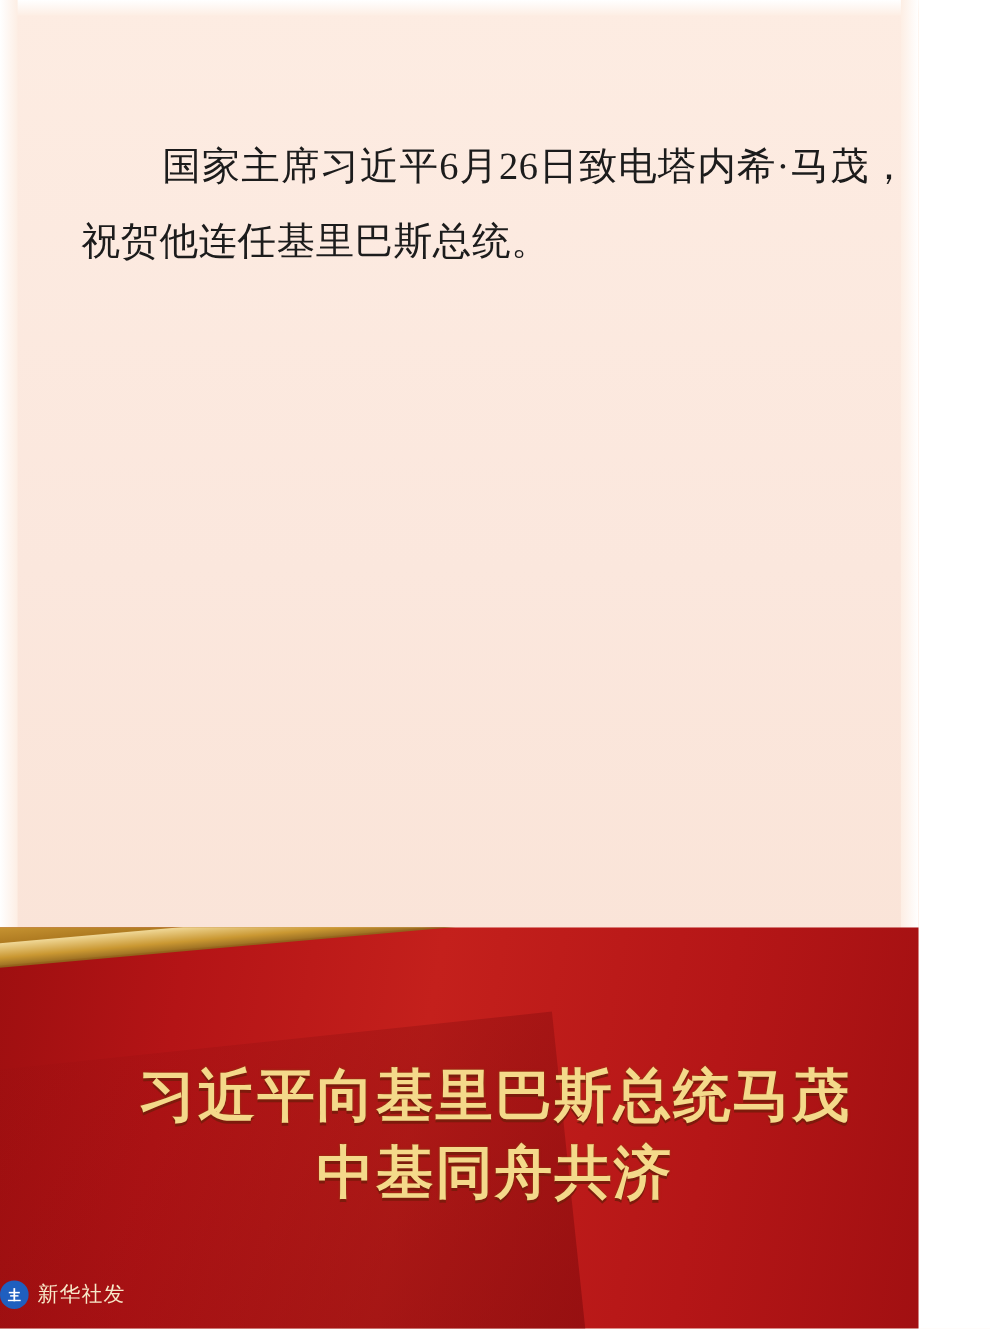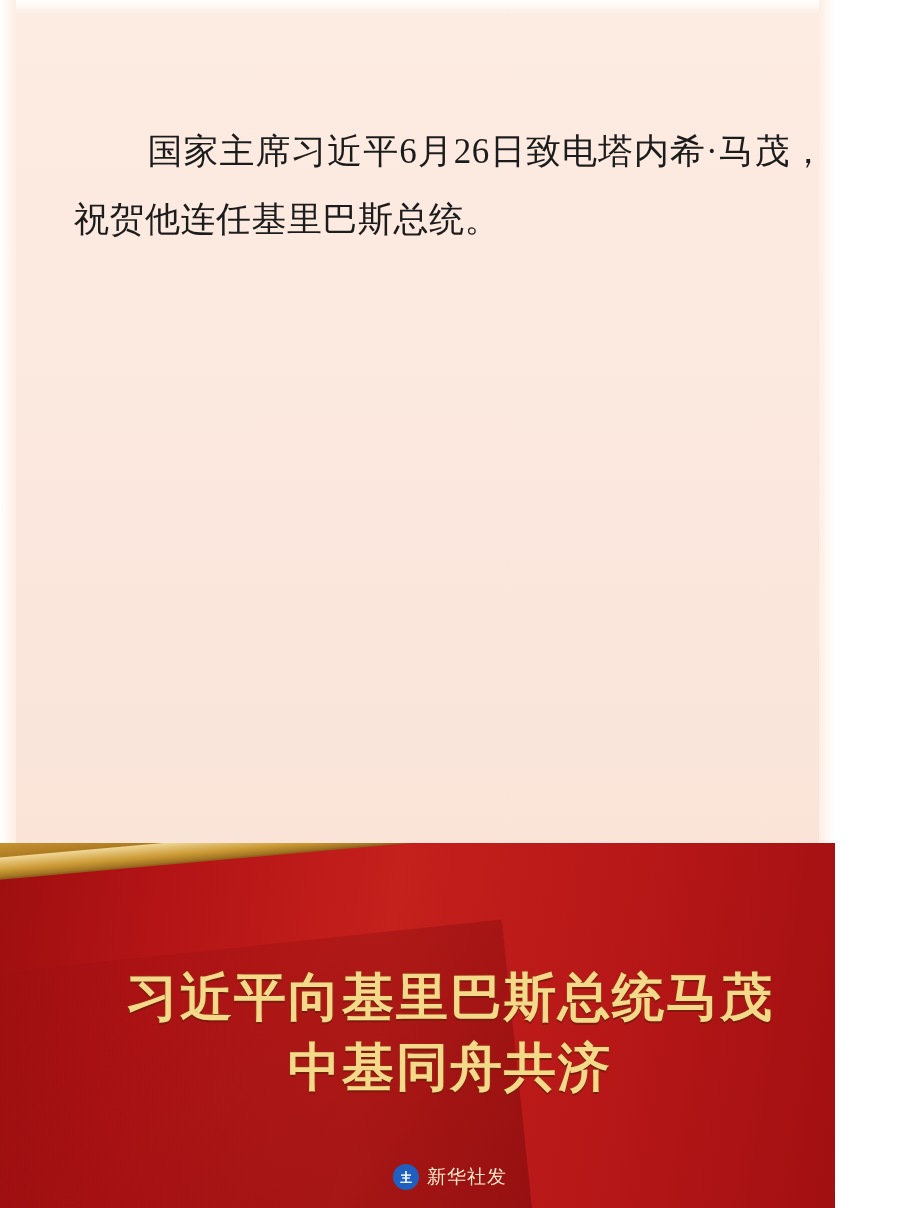--- a/index.html
+++ b/index.html
@@ -137,21 +137,21 @@
   .headline .l1 { display: block; }
   .headline .l2 { display: block; }
 
   .credit {
     position: absolute;
     left: 0;
     bottom: 18px;
     width: 900px;
     display: flex;
     align-items: center;
-    justify-content: center;
+    justify-content: flex-start;
     gap: 8px;
   }
   .credit-logo {
     width: 26px;
     height: 26px;
     border-radius: 50%;
     background: #1f5fbf;
     display: flex;
     align-items: center;
     justify-content: center;

